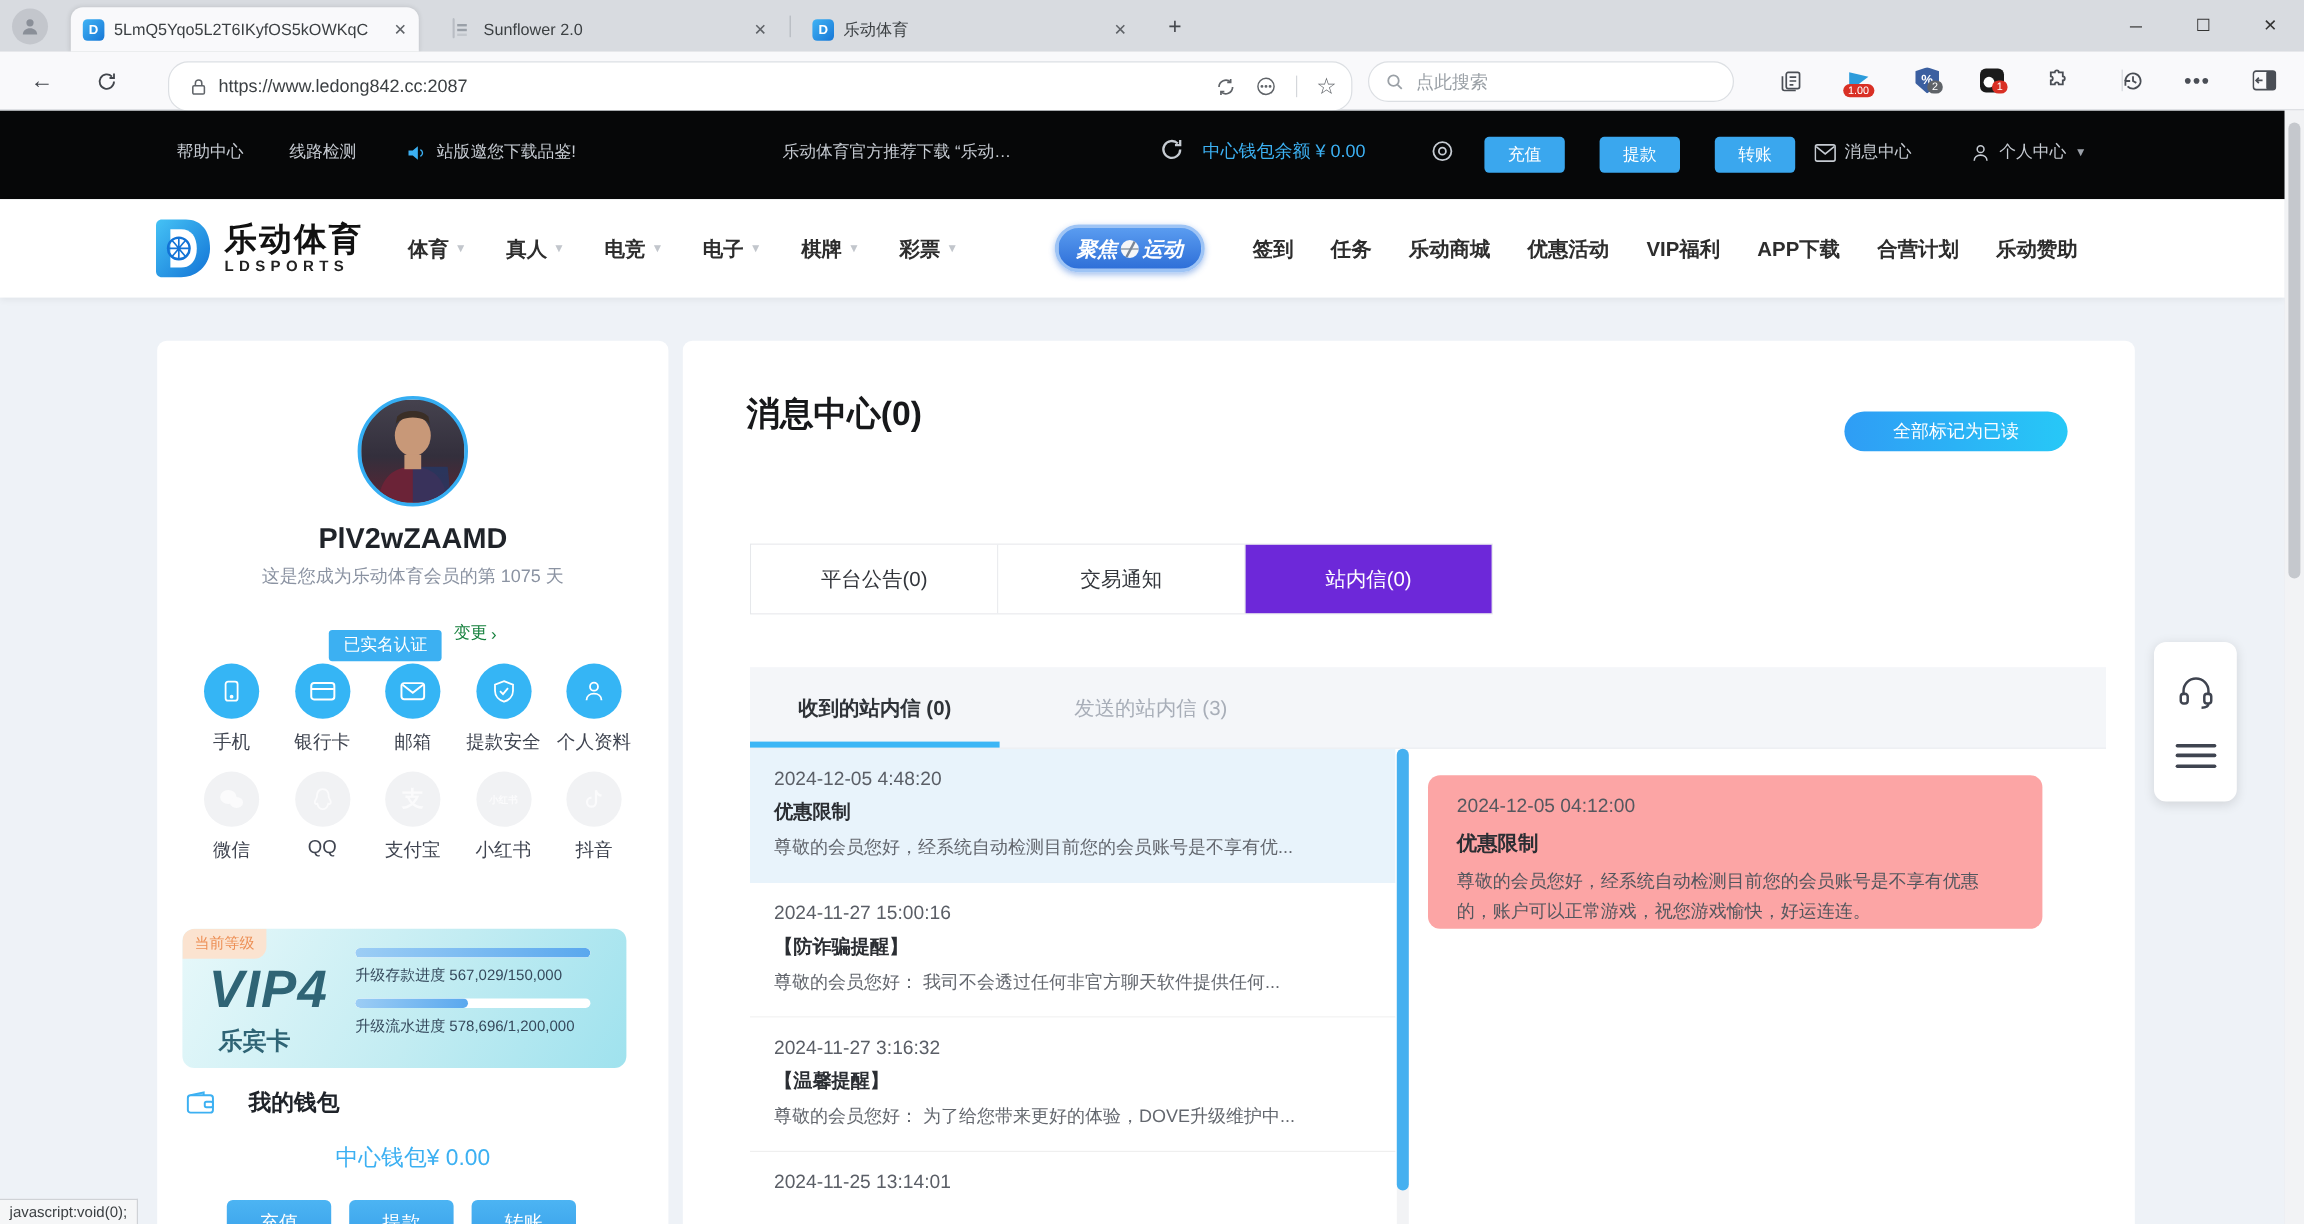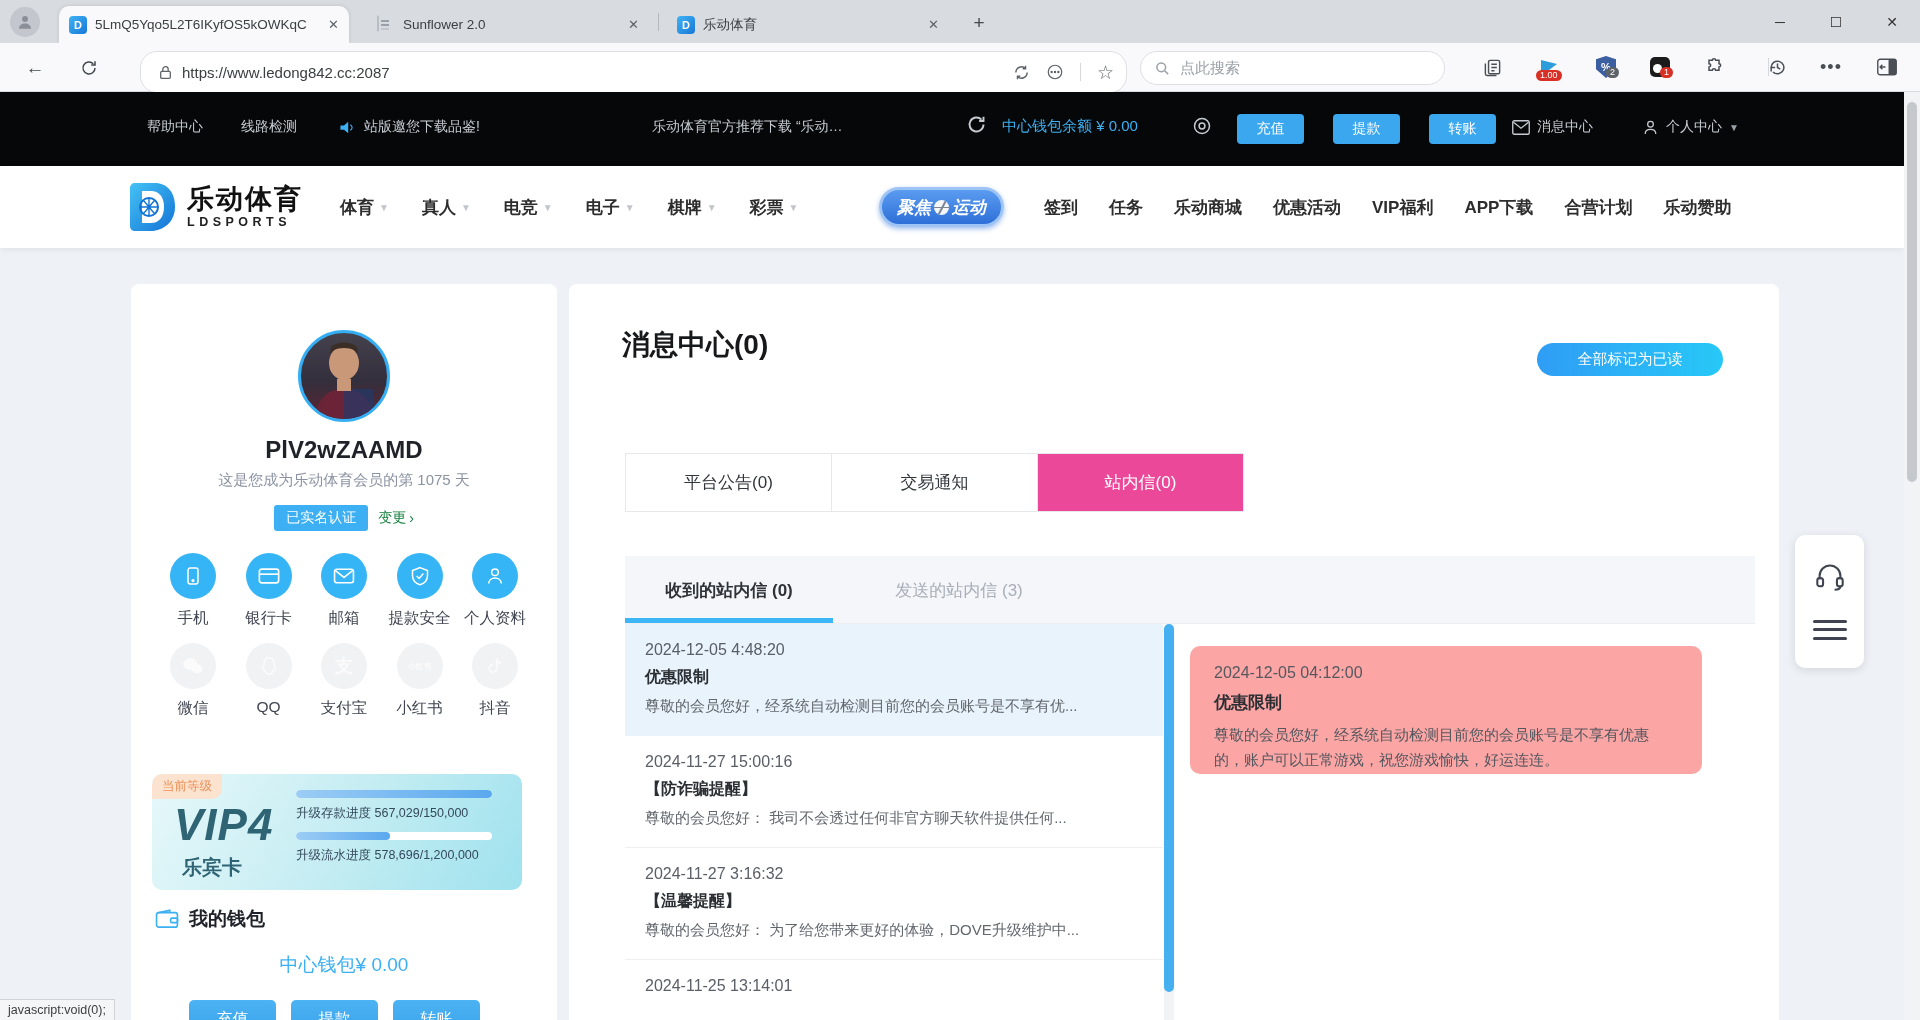--- a/index.html
+++ b/index.html
@@ -71,47 +71,47 @@
 
   
   .sidebar { position:absolute; left:131px; top:192px; width:426px; height:900px; background:#fff; border-radius:8px; }
   .panel { position:absolute; left:569px; top:192px; width:1210px; height:900px; background:#fff; border-radius:8px; }
 
   
   .avatar { position:absolute; left:167px; top:46px; width:92px; height:92px; border-radius:50%; border:3px solid #35aef3; overflow:hidden; background:linear-gradient(180deg,#45424e 0%,#332f3c 55%,#5c2433 100%); }
   .username { position:absolute; left:0; top:152px; width:100%; text-align:center; font-size:24px; font-weight:bold; color:#1f2329; }
   .member-days { position:absolute; left:0; top:187px; width:100%; text-align:center; font-size:15px; color:#8b93a2; }
   .verify-row { position:absolute; left:0; top:221px; width:100%; display:flex; justify-content:center; align-items:center; gap:10px; }
-  .verify-badge { background:#3cb0f2; color:#fff; font-size:14px; padding:4px 12px; border-radius:3px; }
+  .verify-badge { background:#3cb0f2; color:#fff; font-size:14px; padding:4px 12px; border-radius:3px;margin-top:20px; }
   .change-link { color:#15803d; font-size:14px; display:flex; align-items:center; gap:3px; }
   .bind-row { position:absolute; left:30px; width:366px; display:flex; justify-content:space-between; }
   .bind-cell { width:64px; display:flex; flex-direction:column; align-items:center; gap:9px; }
   .bind-circle { width:46px; height:46px; border-radius:50%; background:#35b5f5; color:#fff; display:flex; align-items:center; justify-content:center; }
   .bind-circle.off { background:#f1f2f4; color:#fbfbfc; }
   .bind-label { font-size:15.5px; color:#3f4450; white-space:nowrap; }
   .vip-card { position:absolute; left:21px; top:490px; width:370px; height:116px; border-radius:10px; background:linear-gradient(120deg,#e7f8fa 0%,#c2ecf2 55%,#9fe2ee 100%); overflow:hidden; }
   .vip-tag { position:absolute; left:0; top:0; background:#fbe3d0; color:#ed8f55; font-size:12.5px; padding:4px 10px; border-radius:10px 0 10px 0; }
   .vip-level { position:absolute; left:22px; top:26px; font-size:44px; font-weight:900; font-style:italic; color:#2f6475; letter-spacing:1px; }
   .vip-name { position:absolute; left:30px; top:80px; font-size:20px; font-weight:bold; color:#2f6475; }
   .vip-right { position:absolute; left:144px; top:16px; width:200px; }
   .pbar { width:196px; height:8px; border-radius:4px; background:#fff; overflow:hidden; }
   .pbar .fill { height:100%; border-radius:4px; background:linear-gradient(90deg,#9ccdf5,#5aa8ee); }
   .ptext { font-size:12.5px; color:#35495c; margin:7px 0 10px; white-space:nowrap; }
-  .wallet-head { position:absolute; left:24px; top:622px; display:flex; align-items:center; gap:10px; font-size:19px; font-weight:bold; color:#1f2329; }
+  .wallet-head { position:absolute; left:24px; top:622px; display:flex; align-items:center; gap:28px; font-size:19px; font-weight:bold; color:#1f2329; }
   .wallet-center { position:absolute; left:0; top:668px; width:100%; text-align:center; color:#3cb0f2; font-size:19px; }
   .sb-btns { position:absolute; left:58px; top:716px; display:flex; gap:15px; }
   .sb-btn { width:87px; height:38px; border-radius:5px; background:linear-gradient(180deg,#4cb4f3,#379fe9); color:#fff; font-size:16px; display:flex; align-items:center; justify-content:center; }
 
   
   .msg-title { position:absolute; left:53px; top:42px; font-size:28px; font-weight:bold; color:#17181a; }
   .markall-btn { position:absolute; left:968px; top:59px; width:186px; height:33px; border-radius:17px; background:linear-gradient(90deg,#2f9df5,#27c8f7); color:#fff; font-size:15px; display:flex; align-items:center; justify-content:center; }
   .tabs { position:absolute; left:56px; top:169px; width:619px; height:59px; border:1px solid #e6e8eb; display:flex; }
   .mtab { flex:1; display:flex; align-items:center; justify-content:center; font-size:17px; color:#32353b; border-right:1px solid #e6e8eb; background:#fff; }
   .mtab:last-child { border-right:none; }
-  .mtab.active { background:#ec4899; color:#fff; }
+  .mtab.active { background:#6d28d9; color:#fff; }
   .subtabs { position:absolute; left:56px; top:272px; width:1130px; height:68px; background:#f4f6f9; border-bottom:1px solid #eceef2; }
   .subtab { position:absolute; top:0; height:68px; width:208px; display:flex; align-items:center; justify-content:center; font-size:17px; color:#a8aeb8; }
   .subtab.active { color:#2f3338; font-weight:bold; }
   .subtab-underline { position:absolute; left:0; bottom:0; width:208px; height:5px; background:#3db6f5; }
   .msg-list { position:absolute; left:56px; top:340px; width:538px; height:560px; overflow:hidden; }
   .msg-item { position:relative; padding:17px 18px 0 20px; height:112px; border-bottom:1px solid #efefef; background:#fff; }
   .msg-item.selected { background:#e8f3fb; border-bottom:none; }
   .msg-date { font-size:16px; color:#5a5e66; }
   .msg-name { font-size:16px; font-weight:bold; color:#2b2e33; margin-top:8px; }
   .msg-preview { font-size:15px; color:#63676e; margin-top:9px; white-space:nowrap; overflow:hidden; }

